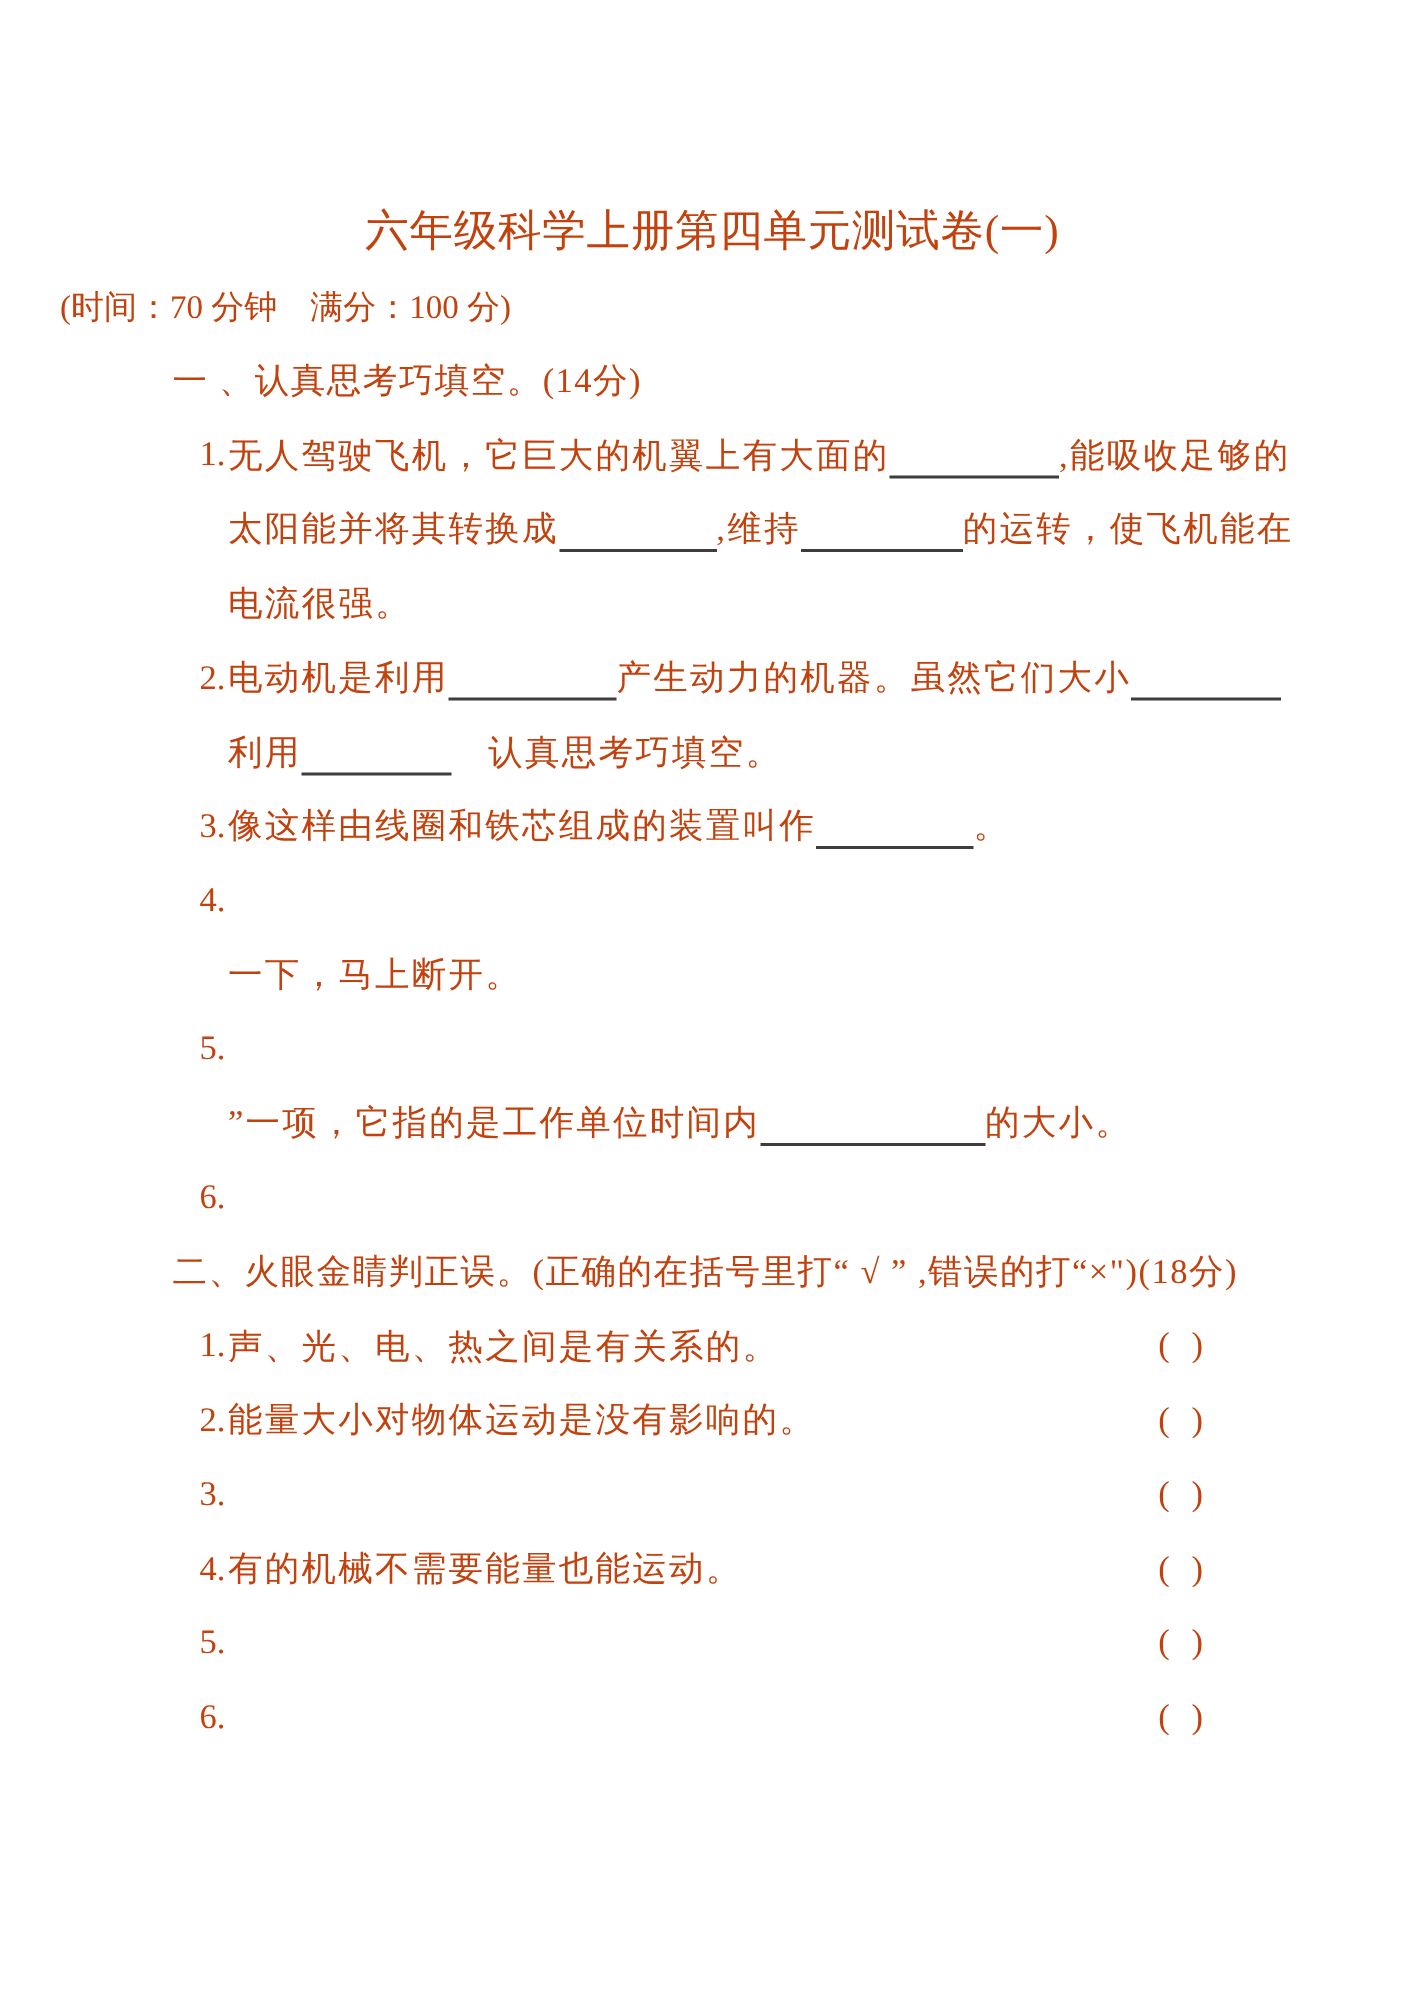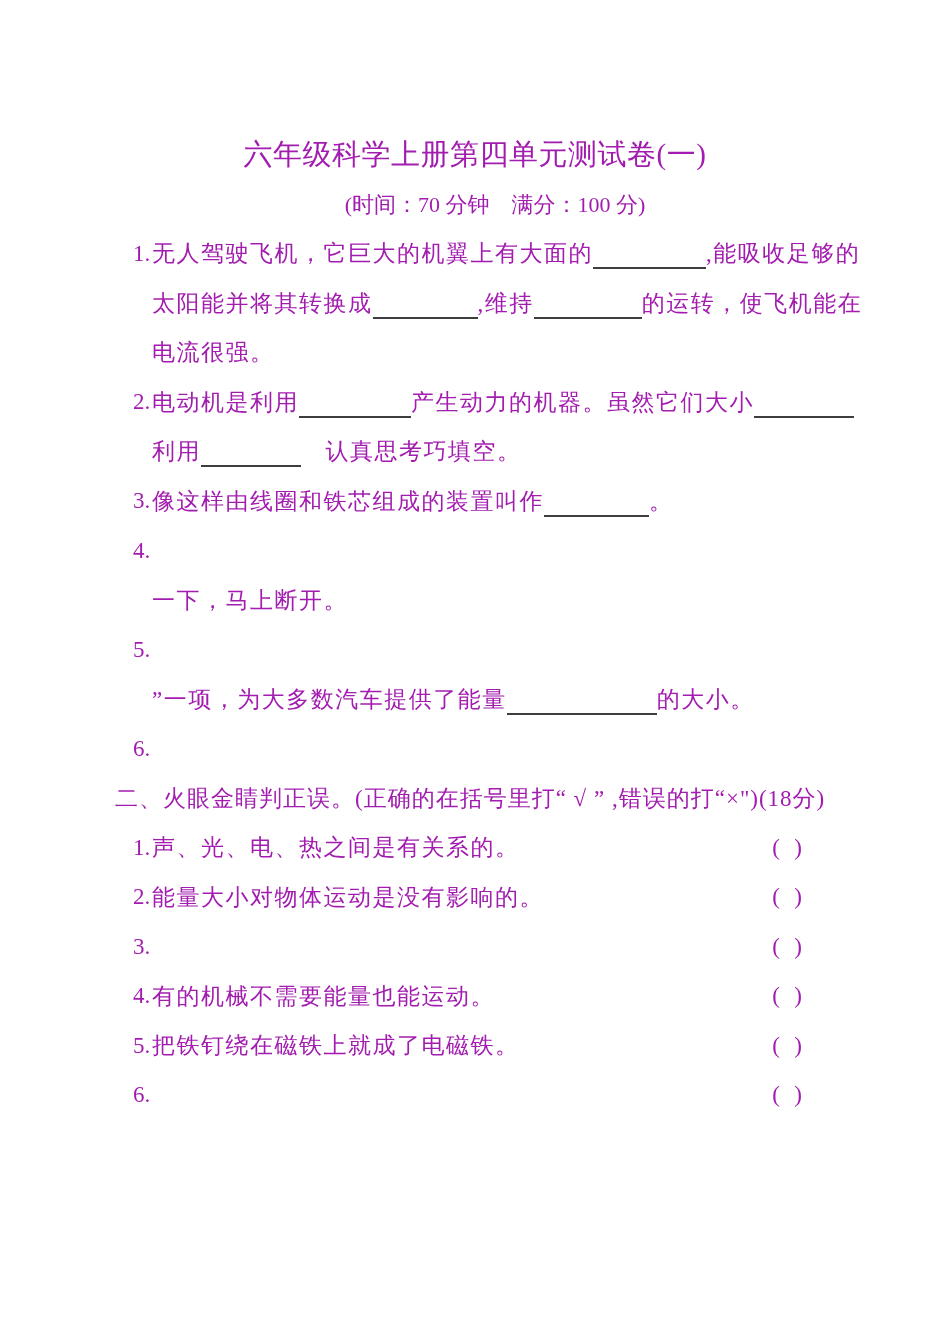--- a/index.html
+++ b/index.html
@@ -3,35 +3,35 @@
 <meta charset="utf-8">
 <style>
   * { margin: 0; padding: 0; box-sizing: border-box; }
   html, body { background: #ffffff; }
   .page {
     position: relative;
     width: 950px;
     height: 1344px;
     margin: 0 auto;
     background: #ffffff;
-    color: #a21caf;
+    color: #c2410c;
     font-family: "Liberation Serif", "DejaVu Serif", serif;
     overflow: hidden;
     padding-top: 135px;
   }
   .title {
     text-align: center;
     font-size: 29px;
     font-weight: normal;
     line-height: 38px;
     letter-spacing: 0.5px;
     white-space: pre;
   }
   .subtitle {
-    text-align: center;
+    text-align: left;
     font-size: 22px;
     line-height: 28px;
     margin-top: 18px;
     white-space: pre;
     padding-left: 40px;
   }
   .rows { margin-top: 10px; }
   .row {
     position: relative;
     height: 49.5px;
@@ -69,32 +69,33 @@
     white-space: pre;
   }
 </style>
 </head>
 <body>
 
 <div class="page">
   <h1 class="title">六年级科学上册第四单元测试卷(一)</h1>
   <div class="subtitle">(时间：70 分钟　满分：100 分)</div>
   <div class="rows" id="rows">
+      <div class="row heading-row">一 、认真思考巧填空。(14分)</div>
       <div class="row q-row"><span class="q-num">1.</span><span class="q-content"><span class="q-text">无人驾驶飞机，它巨大的机翼上有大面的</span><span class="blank" style="width: 113px;"></span><span class="q-text">,能吸收足够的</span></span></div>
       <div class="row q-row"><span class="q-num"></span><span class="q-content"><span class="q-text">太阳能并将其转换成</span><span class="blank" style="width: 105px;"></span><span class="q-text">,维持</span><span class="blank" style="width: 108px;"></span><span class="q-text">的运转，使飞机能在</span></span></div>
       <div class="row q-row"><span class="q-num"></span><span class="q-content"><span class="q-text">电流很强。</span></span></div>
       <div class="row q-row"><span class="q-num">2.</span><span class="q-content"><span class="q-text">电动机是利用</span><span class="blank" style="width: 112px;"></span><span class="q-text">产生动力的机器。虽然它们大小</span><span class="blank" style="width: 100px;"></span></span></div>
       <div class="row q-row"><span class="q-num"></span><span class="q-content"><span class="q-text">利用</span><span class="blank" style="width: 100px;"></span><span class="q-text">　认真思考巧填空。</span></span></div>
       <div class="row q-row"><span class="q-num">3.</span><span class="q-content"><span class="q-text">像这样由线圈和铁芯组成的装置叫作</span><span class="blank" style="width: 105px;"></span><span class="q-text">。</span></span></div>
       <div class="row q-row"><span class="q-num">4.</span></div>
       <div class="row q-row"><span class="q-num"></span><span class="q-content"><span class="q-text">一下，马上断开。</span></span></div>
       <div class="row q-row"><span class="q-num">5.</span></div>
-      <div class="row q-row"><span class="q-num"></span><span class="q-content"><span class="q-text">”一项，为大多数汽车提供了能量</span><span class="blank" style="width: 150px;"></span><span class="q-text">的大小。</span></span></div>
+      <div class="row q-row"><span class="q-num"></span><span class="q-content"><span class="q-text">”一项，它指的是工作单位时间内</span><span class="blank" style="width: 150px;"></span><span class="q-text">的大小。</span></span></div>
       <div class="row q-row"><span class="q-num">6.</span></div>
       <div class="row heading-row">二、火眼金睛判正误。(正确的在括号里打“ √ ” ,错误的打“×")(18分)</div>
       <div class="row q-row"><span class="q-num">1.</span><span class="q-content"><span class="q-text">声、光、电、热之间是有关系的。</span></span><span class="bracket">(  )</span></div>
       <div class="row q-row"><span class="q-num">2.</span><span class="q-content"><span class="q-text">能量大小对物体运动是没有影响的。</span></span><span class="bracket">(  )</span></div>
       <div class="row q-row"><span class="q-num">3.</span><span class="bracket">(  )</span></div>
       <div class="row q-row"><span class="q-num">4.</span><span class="q-content"><span class="q-text">有的机械不需要能量也能运动。</span></span><span class="bracket">(  )</span></div>
-      <div class="row q-row"><span class="q-num">5.</span><span class="q-content"><span class="q-text">把铁钉绕在磁铁上就成了电磁铁。</span></span><span class="bracket">(  )</span></div>
+      <div class="row q-row"><span class="q-num">5.</span><span class="bracket">(  )</span></div>
       <div class="row q-row"><span class="q-num">6.</span><span class="bracket">(  )</span></div>
     </div>
 </div>
 
 </body></html>

